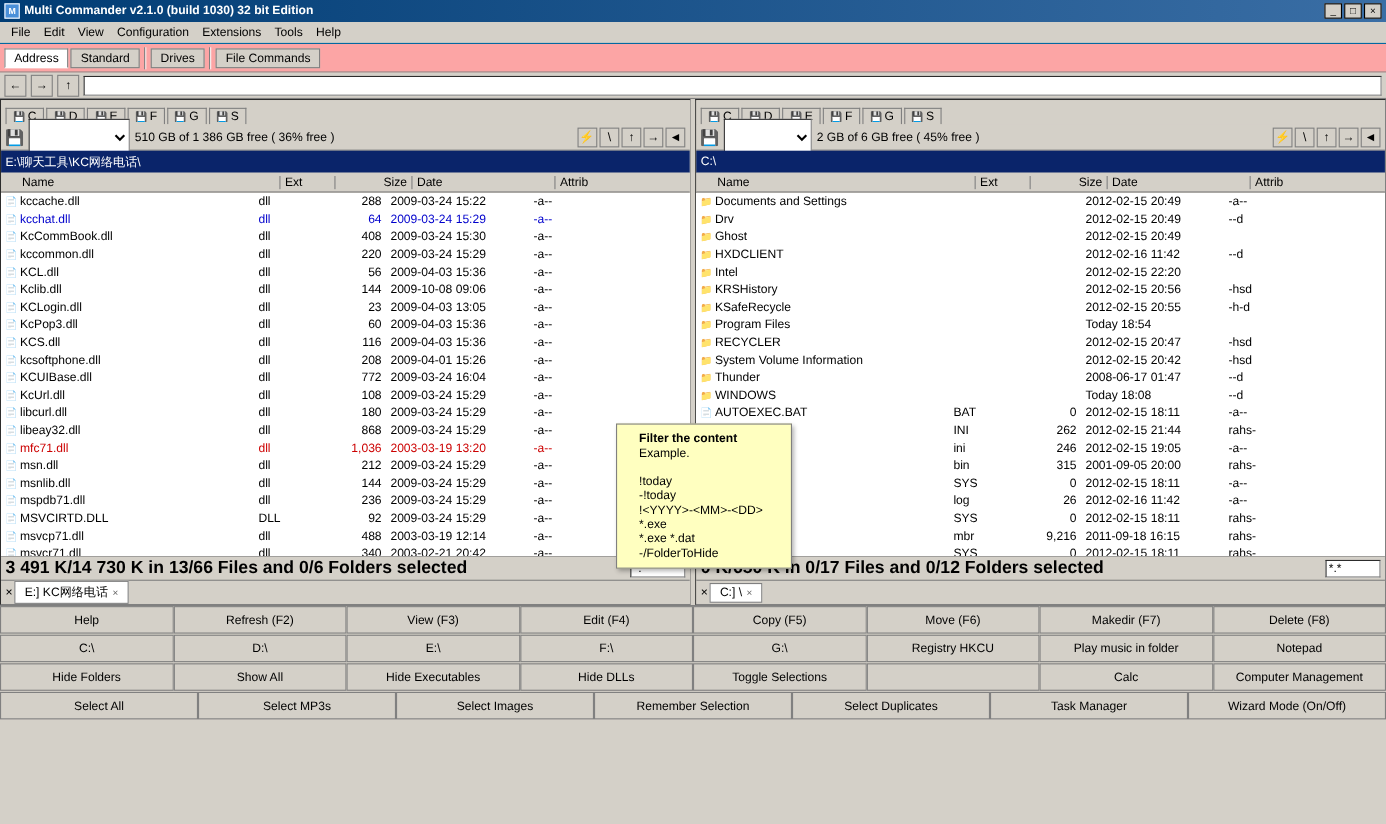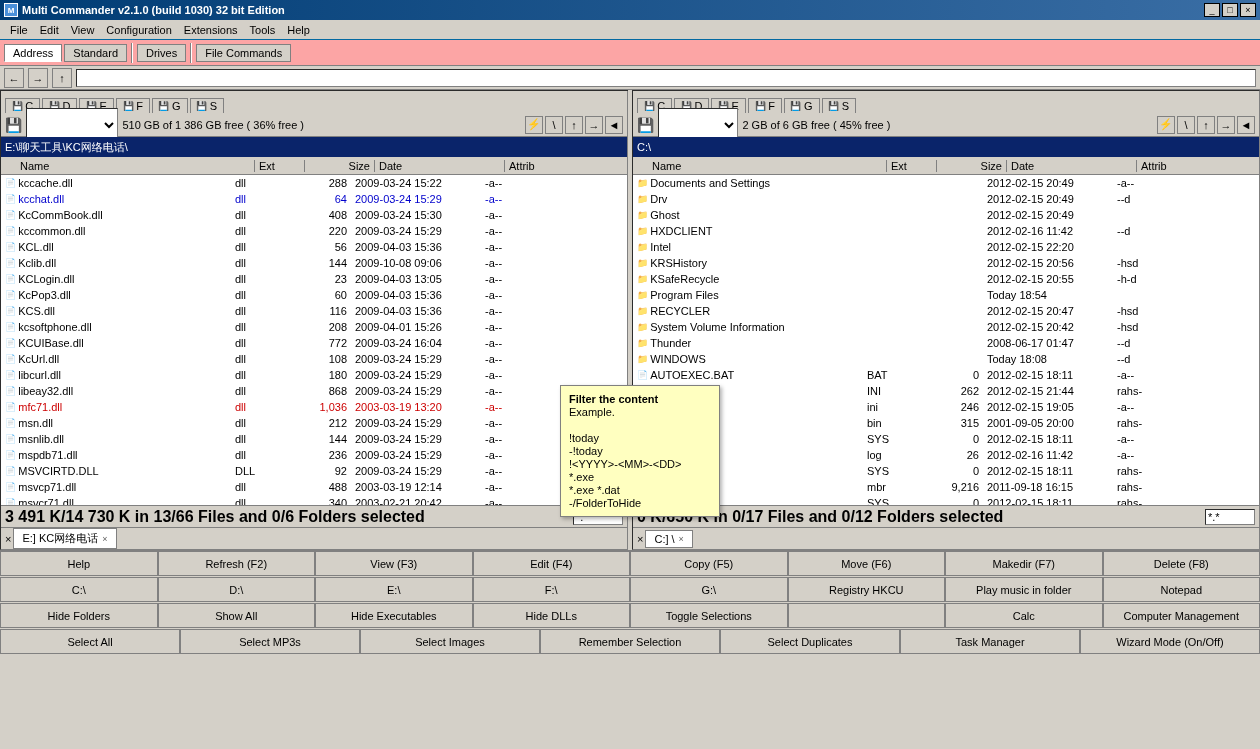--- a/index.html
+++ b/index.html
@@ -264,21 +264,21 @@
       display: flex; align-items: center; justify-content: center;
       border-radius: 0;
     }
     
     #tooltip-popup {
       position: absolute;
       top: 385px;
       left: 560px;
       background: #ffffc0;
       border: 1px solid #808080;
-      padding: 6px 8px;
+      padding: 6px 20px;
       font-size: 11px;
       z-index: 100;
       min-width: 160px;
       box-shadow: 2px 2px 4px rgba(0,0,0,0.3);
     }
     #tooltip-popup .tooltip-line { margin: 1px 0; }
     
     .file-list::-webkit-scrollbar { width: 12px; }
     .file-list::-webkit-scrollbar-track { background: #d4d0c8; }
     .file-list::-webkit-scrollbar-thumb { background: #808080; border: 1px solid #fff; }

